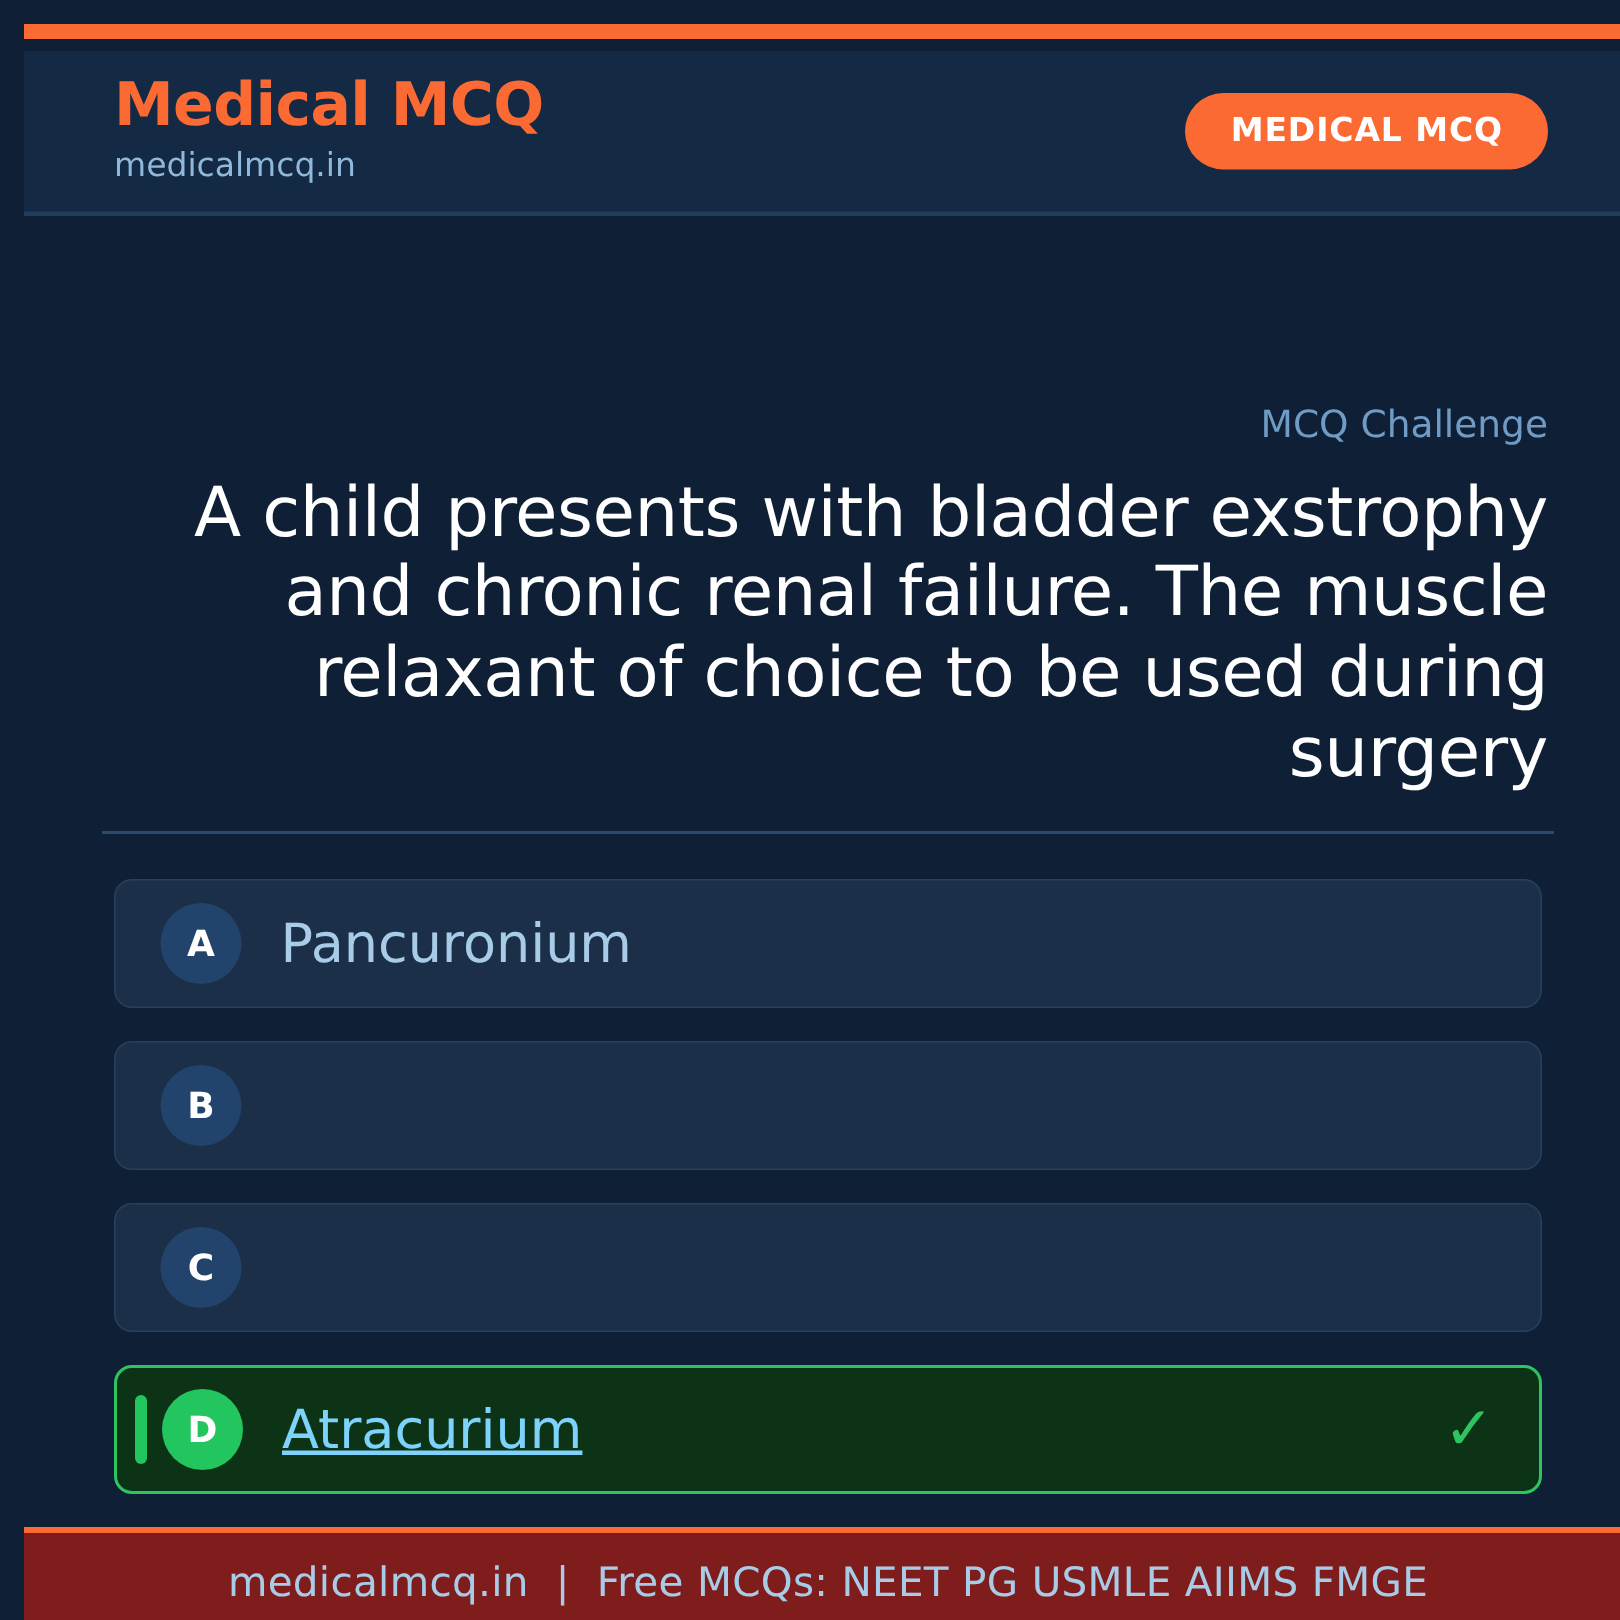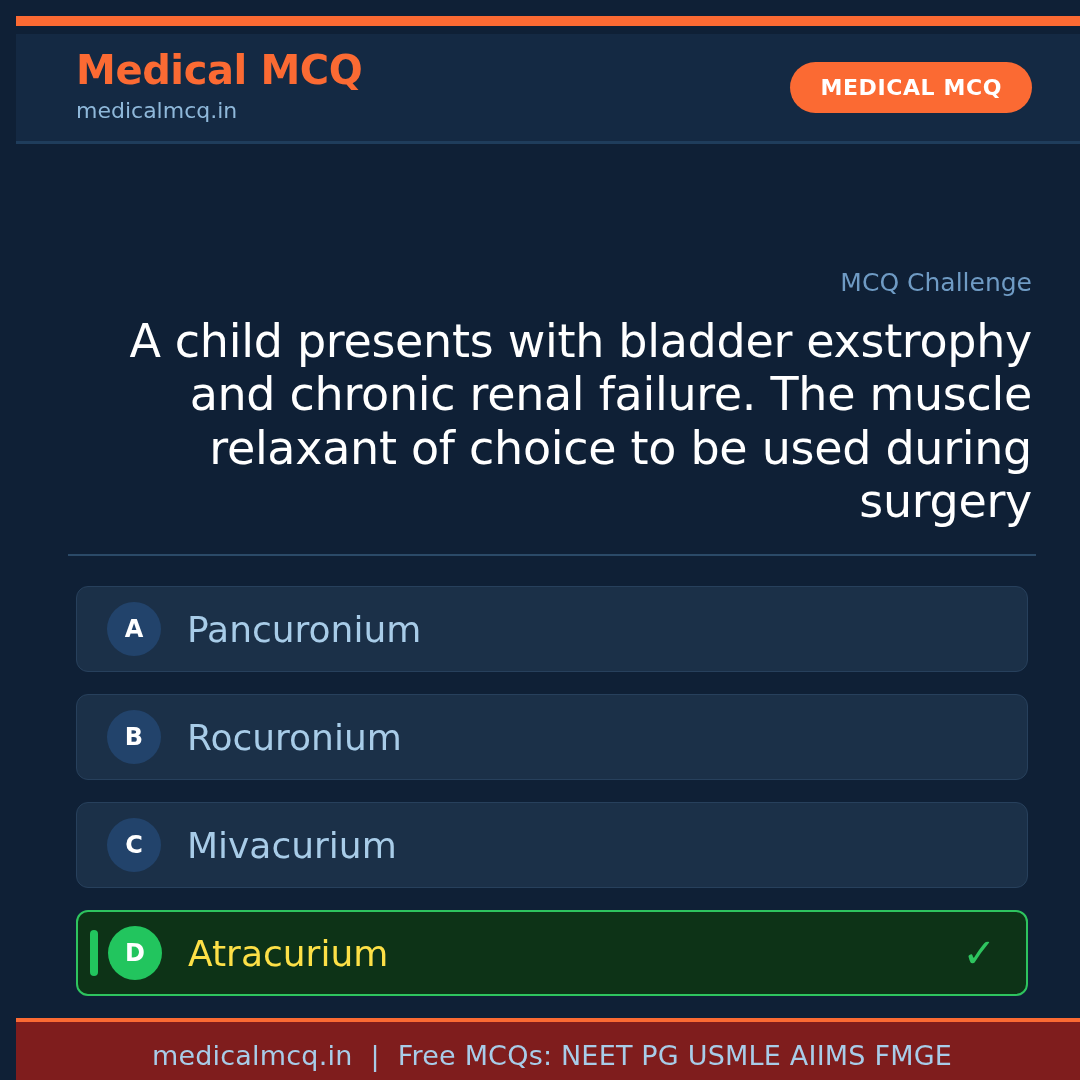--- a/index.html
+++ b/index.html
@@ -140,21 +140,21 @@
     color: #a8cce8;
     line-height: 1.1;
   }
 
   
   .option.correct {
     background: #0d3317;
     border: 2px solid #2ec45f;
   }
   .option.correct .opt-badge { background: #22c55e; color: #ffffff; }
-  .option.correct .opt-text { color: #fde047; }
+  .option.correct .opt-text { color: #7dd3fc; text-decoration: underline; }
 
   .accent-bar {
     position: absolute;
     left: 8px;
     top: 14px;
     bottom: 14px;
     width: 8px;
     border-radius: 4px;
     background: #22c55e;
   }
@@ -207,26 +207,24 @@
 
     <div class="options">
 
       <div class="option">
         <div class="opt-badge">A</div>
         <div class="opt-text">Pancuronium</div>
       </div>
 
       <div class="option">
         <div class="opt-badge">B</div>
-        <div class="opt-text">Rocuronium</div>
       </div>
 
       <div class="option">
         <div class="opt-badge">C</div>
-        <div class="opt-text">Mivacurium</div>
       </div>
 
       <div class="option correct">
         <div class="accent-bar"></div>
         <div class="opt-badge">D</div>
         <div class="opt-text">Atracurium</div>
         <div class="check">✓</div>
       </div>
 
     </div>

